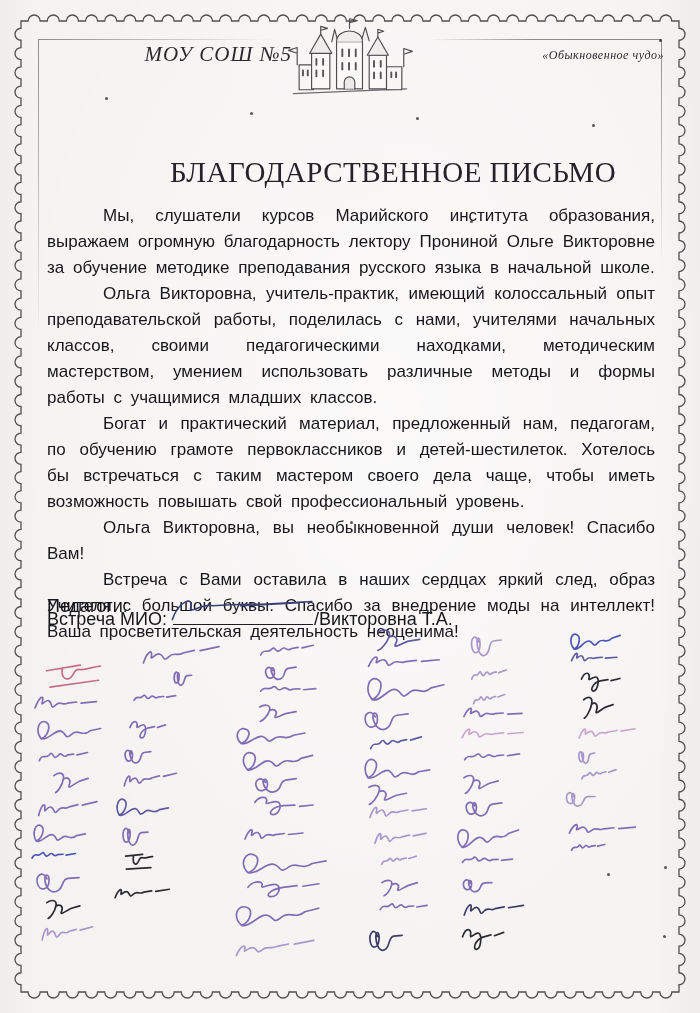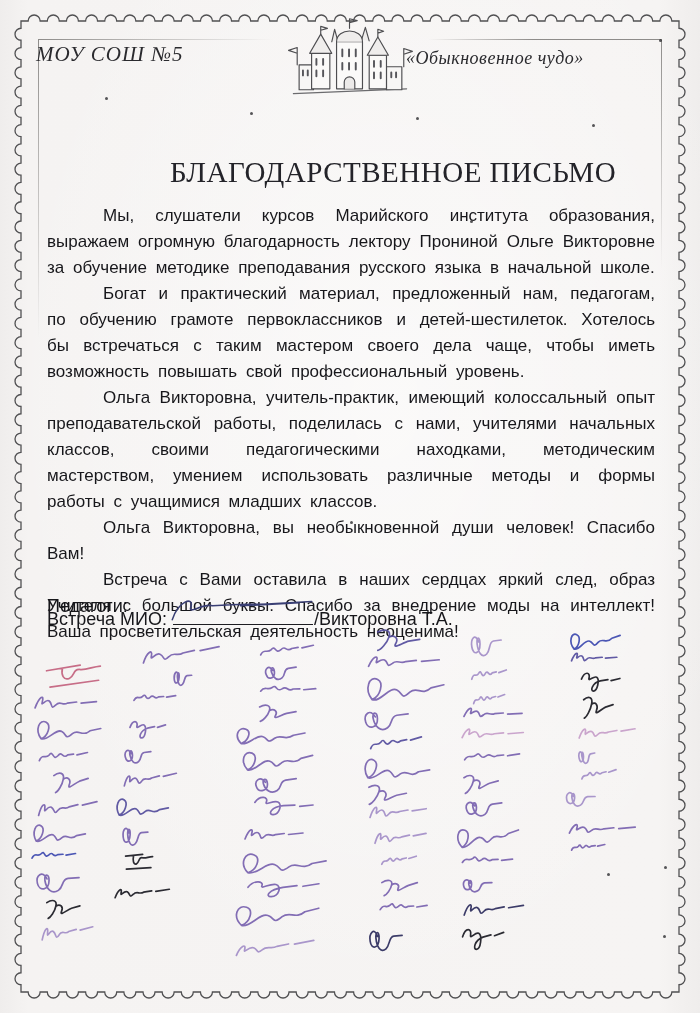--- a/index.html
+++ b/index.html
@@ -14,26 +14,26 @@
   .perf{position:absolute;left:0;top:0;width:700px;height:1013px;pointer-events:none;}
   .inner-top-left{position:absolute;left:38px;top:39px;width:235px;height:1px;
     background:linear-gradient(90deg,#8e8c8a,rgba(142,140,138,0));}
   .inner-top-right{position:absolute;left:428px;top:39px;width:234px;height:1px;
     background:linear-gradient(270deg,#8e8c8a 0 55%,rgba(142,140,138,0));}
   .inner-left-stub{position:absolute;left:38px;top:39px;width:1px;height:300px;
     background:linear-gradient(#8e8c8a,rgba(142,140,138,0));}
   .inner-right-stub{position:absolute;left:661px;top:39px;width:1px;height:230px;
     background:linear-gradient(#8e8c8a,rgba(142,140,138,0));}
 
-  .hgroup{position:absolute;display:flex;flex-direction:column;align-items:flex-start;}
+  .hgroup{position:absolute;display:flex;flex-direction:column;align-items:flex-end;}
   .hgroup-left{left:36px;top:42px;width:256px;}
   .hgroup-right{left:406px;top:48px;width:258px;}
   .htext{font-family:"Liberation Serif", serif;font-style:italic;font-size:21px;
     color:#2a2a2e;text-align:center;letter-spacing:1px;margin-bottom:6px;white-space:nowrap;}
-  .htext-sm{font-size:18px;letter-spacing:.5px;margin-bottom:17px;}
+  .htext-sm{font-size:12px;letter-spacing:.5px;margin-bottom:17px;}
   .hrule{height:2px;border-top:2px solid #333336;border-bottom:2px solid #333336;}
 
   .castle{position:absolute;left:278px;top:14px;width:144px;height:93px;}
 
   .title{position:absolute;left:0;top:156px;width:100%;text-align:center;
     font-family:"Liberation Serif", serif;font-size:29px;letter-spacing:.5px;color:#232329;margin-left:43px;}
 
   .body{position:absolute;left:47px;top:203px;width:608px;
     font-size:17px;line-height:26px;text-align:justify;word-spacing:4px;color:#17171b;}
   .body p{margin:0;text-indent:56px;}
@@ -93,22 +93,22 @@
 
   <div class="hgroup hgroup-right">
     <div class="htext htext-sm">«Обыкновенное чудо»</div>
     <div class="hrule"></div>
   </div>
 
   <div class="title">БЛАГОДАРСТВЕННОЕ ПИСЬМО</div>
 
   <div class="body">
     <p>Мы, слушатели курсов Марийского института образования, выражаем огромную благодарность лектору Прониной Ольге Викторовне за обучение методике преподавания русского языка в начальной школе.</p>
+    <p>Ольга Викторовна, учитель-практик, имеющий колоссальный опыт преподавательской работы, поделилась с нами, учителями начальных классов, своими педагогическими находками, методическим мастерством, умением использовать различные методы и формы работы с учащимися младших классов.</p>
     <p>Богат и практический материал, предложенный нам, педагогам, по обучению грамоте первоклассников и детей-шестилеток. Хотелось бы встречаться с таким мастером своего дела чаще, чтобы иметь возможность повышать свой профессиональный уровень.</p>
-    <p>Ольга Викторовна, учитель-практик, имеющий колоссальный опыт преподавательской работы, поделилась с нами, учителями начальных классов, своими педагогическими находками, методическим мастерством, умением использовать различные методы и формы работы с учащимися младших классов.</p>
     <p>Ольга Викторовна, вы необыкновенной души человек! Спасибо Вам!</p>
     <p>Встреча с Вами оставила в наших сердцах яркий след, образ Учителя с большой буквы. Спасибо за внедрение моды на интеллект! Ваша просветительская деятельность неоценима!</p>
   </div>
 
   <div class="methodist">
     <span>Встреча МИО:</span>
     <span class="sigline"><svg class="msig" viewBox="0 0 100 32" preserveAspectRatio="none">
       <path d="M6 26 C10 8 20 4 18 14 C16 22 26 10 32 13 L44 12 C52 11 60 12 70 11 L96 9 M50 13 L88 10" fill="none" stroke="#3a3f74" stroke-width="1.6" stroke-linecap="round" vector-effect="non-scaling-stroke"></path>
     </svg></span><span>/Викторовна Т.А.</span>
   </div>

